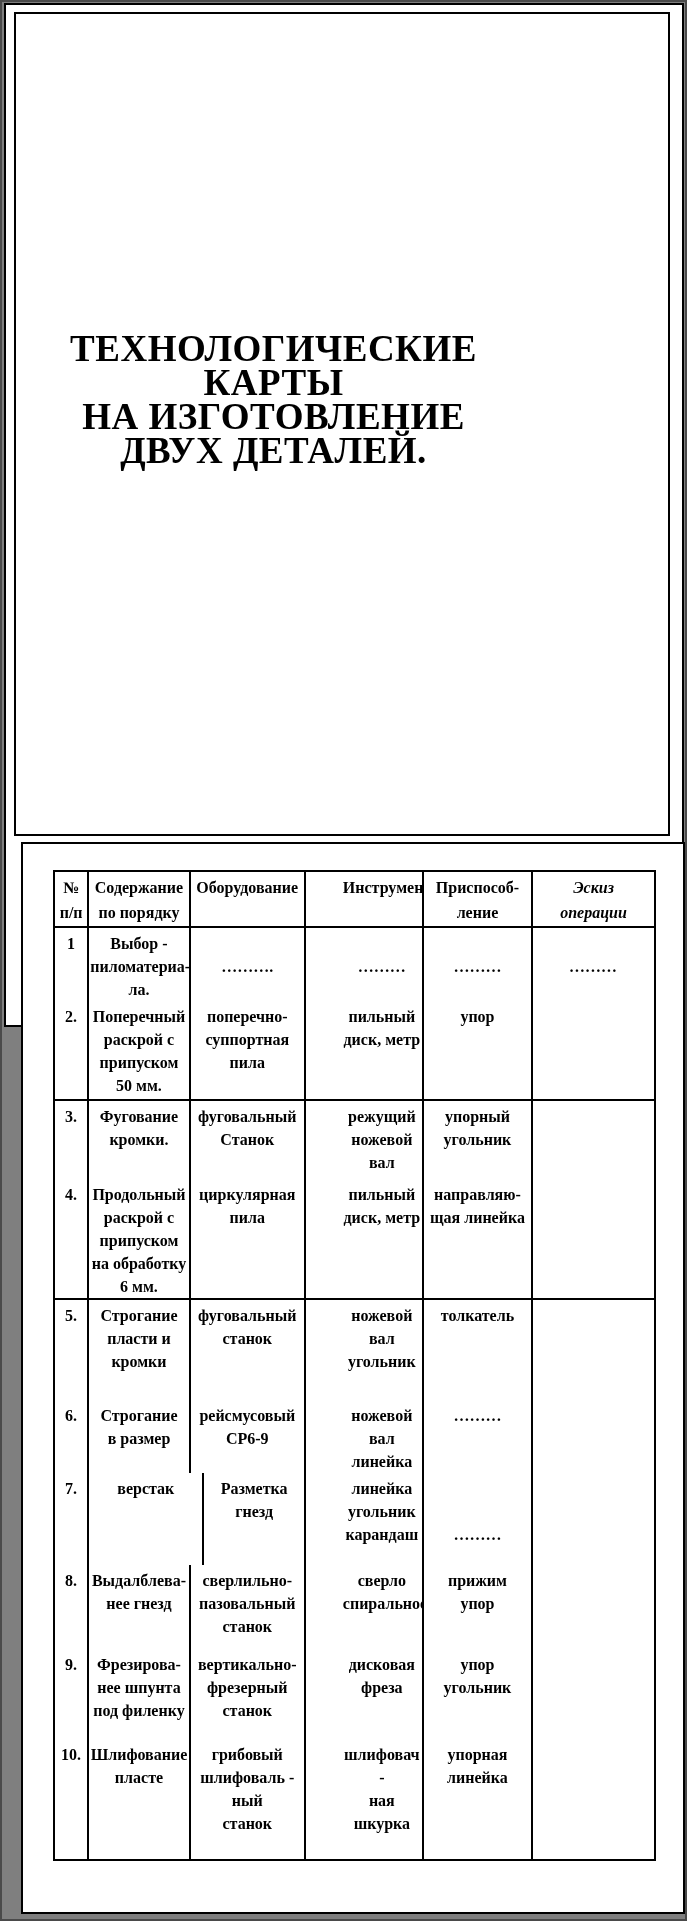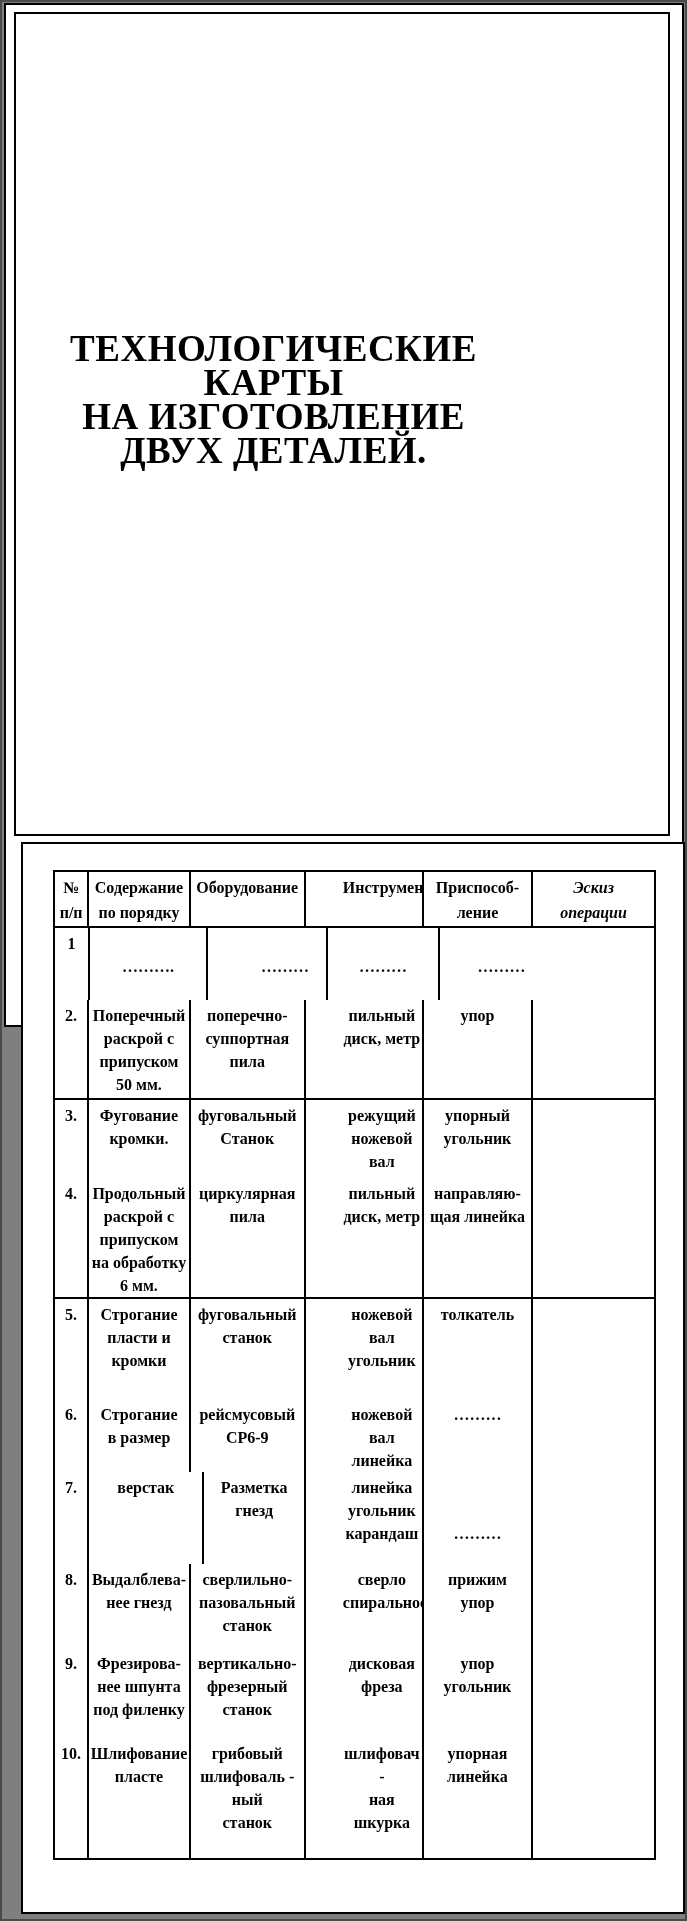--- a/index.html
+++ b/index.html
@@ -121,20 +121,23 @@
       <div class="cell c3">Оборудование</div>
       <div class="cell c4">Инструмент</div>
       <div class="cell c5">Приспособ-
 ление</div>
       <div class="cell c6">Эскиз
 операции</div>
     </div>
 
     <div class="trow r1">
       <div class="cell c1 num-cell">1</div>
+      <div class="cell c2">Выбор -
+пиломатериа-
+ла.</div>
       <div class="cell c3 pad-dots">……….</div>
       <div class="cell c4 pad-dots">………</div>
       <div class="cell c5 pad-dots">………</div>
       <div class="cell c6 pad-dots">………</div>
     </div>
 
     <div class="trow r2">
       <div class="cell c1 num-cell">2.</div>
       <div class="cell c2">Поперечный
 раскрой с

